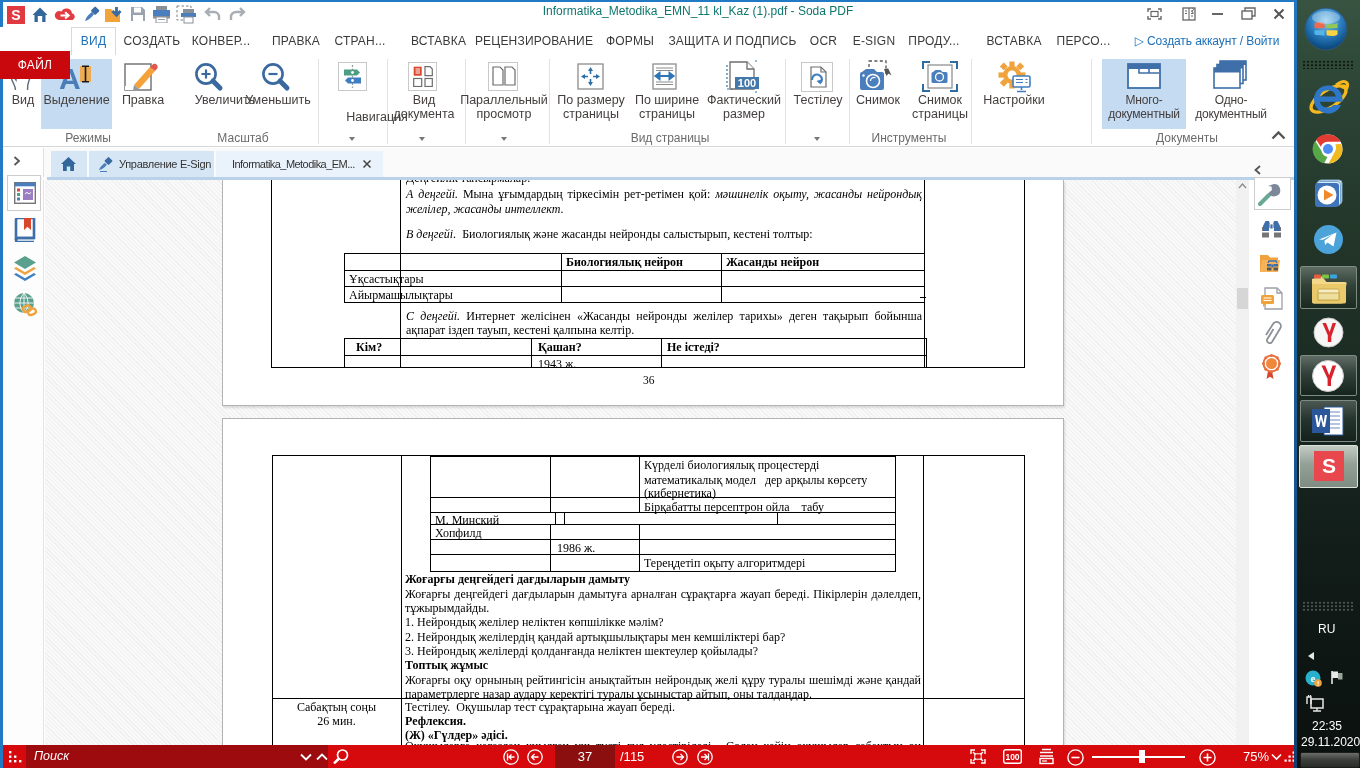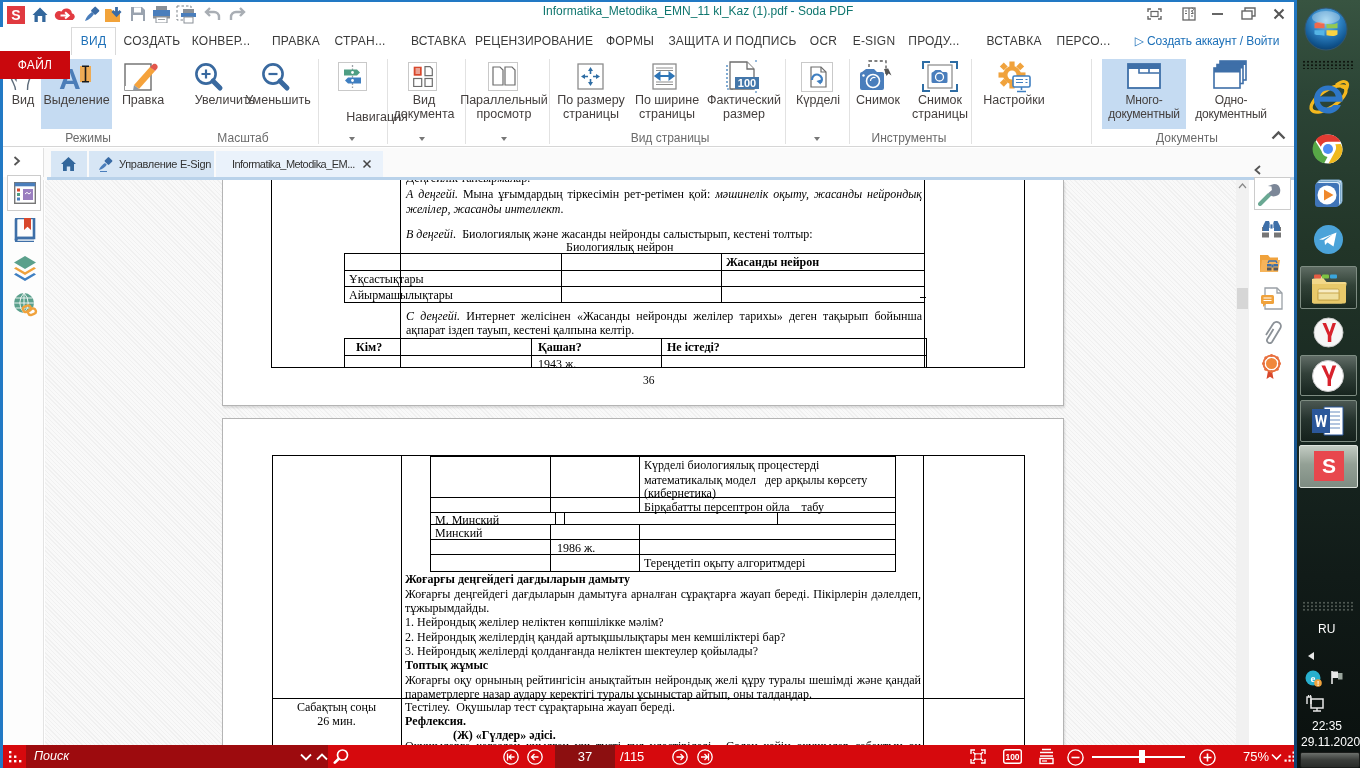--- a/index.html
+++ b/index.html
@@ -211,21 +211,21 @@
   <div class="rlbl" style="left:700px;top:39px;width:82px;">Фактический<br>размер</div>
   <div class="glbl" style="left:572px;width:190px;">Вид страницы</div>
 
   <div class="abs" style="left:798px;top:7px;width:32px;height:30px;border:1px solid #c9c9c9;"></div>
   <svg class="ic" style="left:804px;top:11px;" width="20" height="22" viewBox="0 0 20 22">
       <path d="M4 1 h10 l5 5 v15 h-15 Z" fill="#fff" stroke="#6d6d6d" stroke-width="1.2"></path>
       <path d="M14 1 v5 h5" fill="none" stroke="#6d6d6d" stroke-width="1.2"></path>
       <path d="M5 14 a5 5 0 1 1 9 2.5" fill="none" stroke="#3f7fc1" stroke-width="2.2"></path>
       <path d="M15.5 13 L13.5 18.5 L9.5 15 Z" fill="#3f7fc1"></path>
     </svg>
-  <div class="rlbl" style="left:786px;top:39px;width:58px;">Күрделі</div>
+  <div class="rlbl" style="left:786px;top:39px;width:58px;">Тестілеу</div>
   <div class="drop" style="left:811px;"></div>
 
   <svg class="ic" style="left:855px;top:5px;" width="38" height="33" viewBox="0 0 38 33">
       <rect x="11" y="1" width="17" height="13" fill="none" stroke="#555" stroke-width="1.3" stroke-dasharray="3 2.4"></rect>
       <path d="M4 12 l4-3 h8 l3 3 h5 a2 2 0 0 1 2 2 v14 a2 2 0 0 1-2 2 H4 a2 2 0 0 1-2-2 V14 a2 2 0 0 1 2-2 Z" fill="#4a7ebc"></path>
       <circle cx="15" cy="21" r="6.5" fill="#4a7ebc" stroke="#fff" stroke-width="1.6"></circle>
       <path d="M12.5 21 a3.5 3.5 0 0 1 5-3.2" stroke="#fff" stroke-width="1.2" fill="none"></path>
       <circle cx="5.5" cy="15.5" r="1.2" fill="#fff"></circle>
       <path d="M26 9 l2.5 7 l2-2.6 l3 2.2 l-3.3-7.2 Z" fill="#555"></path>
     </svg>
@@ -358,21 +358,21 @@
       <div class="doc" style="left:183px;top:47px;"><i>В деңгейі.</i>&nbsp; Биологиялық және жасанды нейронды салыстырып, кестені толтыр:</div>
 
       <div class="bl" style="left:121px;top:73px;width:581px;height:1px;"></div>
       <div class="bl" style="left:121px;top:90px;width:581px;height:1px;"></div>
       <div class="bl" style="left:121px;top:106px;width:581px;height:1px;"></div>
       <div class="bl" style="left:121px;top:122px;width:581px;height:1px;"></div>
       <div class="bl" style="left:121px;top:73px;width:1px;height:50px;"></div>
       <div class="bl" style="left:338px;top:73px;width:1px;height:50px;"></div>
       <div class="bl" style="left:498px;top:73px;width:1px;height:50px;"></div>
       <div class="bl" style="left:701px;top:73px;width:1px;height:50px;"></div>
-      <div class="doc" style="left:343px;top:60px;font-weight:normal;">Биологиялық нейрон</div>
+      <div class="doc" style="left:343px;top:75px;font-weight:bold;">Биологиялық нейрон</div>
       <div class="doc" style="left:503px;top:75px;font-weight:bold;">Жасанды нейрон</div>
       <div class="doc" style="left:126px;top:91.5px;">Ұқсастықтары</div>
       <div class="doc" style="left:126px;top:108px;">Айырмашылықтары</div>
       <div class="bl" style="left:697px;top:117px;width:6px;height:1px;"></div>
       <div class="docj" style="left:183px;top:128.5px;width:516px;"><i>С деңгейі.</i> Интернет желісінен «Жасанды нейронды желілер тарихы» деген тақырып бойынша</div>
       <div class="doc" style="left:183px;top:143px;">ақпарат іздеп тауып, кестені қалпына келтір.</div>
 
       <div class="bl" style="left:121px;top:158px;width:583px;height:1px;"></div>
       <div class="bl" style="left:121px;top:175px;width:583px;height:1px;"></div>
       <div class="bl" style="left:121px;top:158px;width:1px;height:29px;"></div>
@@ -406,39 +406,39 @@
       <div class="bl" style="left:332px;top:93px;width:1px;height:12px;"></div>
       <div class="bl" style="left:341px;top:93px;width:1px;height:12px;"></div>
       <div class="bl" style="left:554px;top:93px;width:1px;height:12px;"></div>
       <div class="bl" style="left:327px;top:105px;width:1px;height:47px;"></div>
       <div class="bl" style="left:416px;top:105px;width:1px;height:47px;"></div>
       <div class="doc" style="left:421px;top:39px;">Күрделі биологиялық процестерді</div>
       <div class="doc" style="left:421px;top:53.5px;">математикалық модел&nbsp;&nbsp; дер арқылы көрсету</div>
       <div class="doc" style="left:421px;top:67px;">(кибернетика)</div>
       <div class="doc" style="left:421px;top:80.5px;">Бірқабатты персептрон ойла&nbsp;&nbsp;&nbsp; табу</div>
       <div class="doc" style="left:212px;top:94px;">М. Минский</div>
-      <div class="doc" style="left:212px;top:106.5px;">Минский</div>
+      <div class="doc" style="left:212px;top:106.5px;">Хопфилд</div>
       <div class="doc" style="left:334px;top:121.5px;">1986 ж.</div>
       <div class="doc" style="left:421px;top:137px;">Тереңдетіп оқыту алгоритмдері</div>
 
       <div class="doc" style="left:182px;top:153px;font-weight:bold;">Жоғарғы деңгейдегі дағдыларын дамыту</div>
       <div class="docj" style="left:182px;top:167.5px;width:516px;">Жоғарғы деңгейдегі дағдыларын дамытуға арналған сұрақтарға жауап береді. Пікірлерін дәлелдеп,</div>
       <div class="doc" style="left:182px;top:182px;">тұжырымдайды.</div>
       <div class="doc" style="left:182px;top:196px;">1. Нейрондық желілер неліктен көпшілікке мәлім?</div>
       <div class="doc" style="left:182px;top:210.5px;">2. Нейрондық желілердің қандай артықшылықтары мен кемшіліктері бар?</div>
       <div class="doc" style="left:182px;top:225px;">3. Нейрондық желілерді қолданғанда неліктен шектеулер қойылады?</div>
       <div class="doc" style="left:182px;top:239px;font-weight:bold;">Топтық жұмыс</div>
       <div class="docj" style="left:182px;top:253.5px;width:516px;">Жоғарғы оқу орнының рейтингісін анықтайтын нейрондық желі құру туралы шешімді және қандай</div>
       <div class="doc" style="left:182px;top:268px;">параметрлерге назар аудару керектігі туралы ұсыныстар айтып, оны талдаңдар.</div>
       <div class="bl" style="left:49px;top:279px;width:753px;height:1px;"></div>
       <div class="doc" style="left:49px;top:281px;width:129px;text-align:center;">Сабақтың соңы</div>
       <div class="doc" style="left:49px;top:295px;width:129px;text-align:center;">26 мин.</div>
       <div class="doc" style="left:182px;top:281px;">Тестілеу.&nbsp; Оқушылар тест сұрақтарына жауап береді.</div>
       <div class="doc" style="left:182px;top:295px;font-weight:bold;">Рефлексия.</div>
-      <div class="doc" style="left:182px;top:309px;font-weight:bold;margin-left:48px;">(Ж) «Гүлдер» әдісі.</div>
+      <div class="doc" style="left:182px;top:309px;font-weight:bold;">(Ж) «Гүлдер» әдісі.</div>
       <div class="docj" style="left:182px;top:320px;width:516px;">Оқушыларға қағаздан қиылған үш түсті гүл үлестіріледі.&nbsp; Солан кейін оқушылар сабақтың өн</div>
     </div>
   </div>
   <div id="vscroll" class="abs" style="left:1233px;top:0;width:13px;height:565px;background:#f1f1f1;">
     <div class="abs" style="left:1px;top:108px;width:11px;height:21px;background:#d6d6d6;"></div>
     <svg class="abs" style="left:2px;top:3px;" width="9" height="6" viewBox="0 0 9 6">
         <path d="M1 5 L4.5 1 L8 5" stroke="#888" stroke-width="1.2" fill="none"></path>
       </svg>
   </div>
   <div id="rightpanel" class="abs" style="left:1246px;top:0;width:45px;height:565px;background:#fff;">

